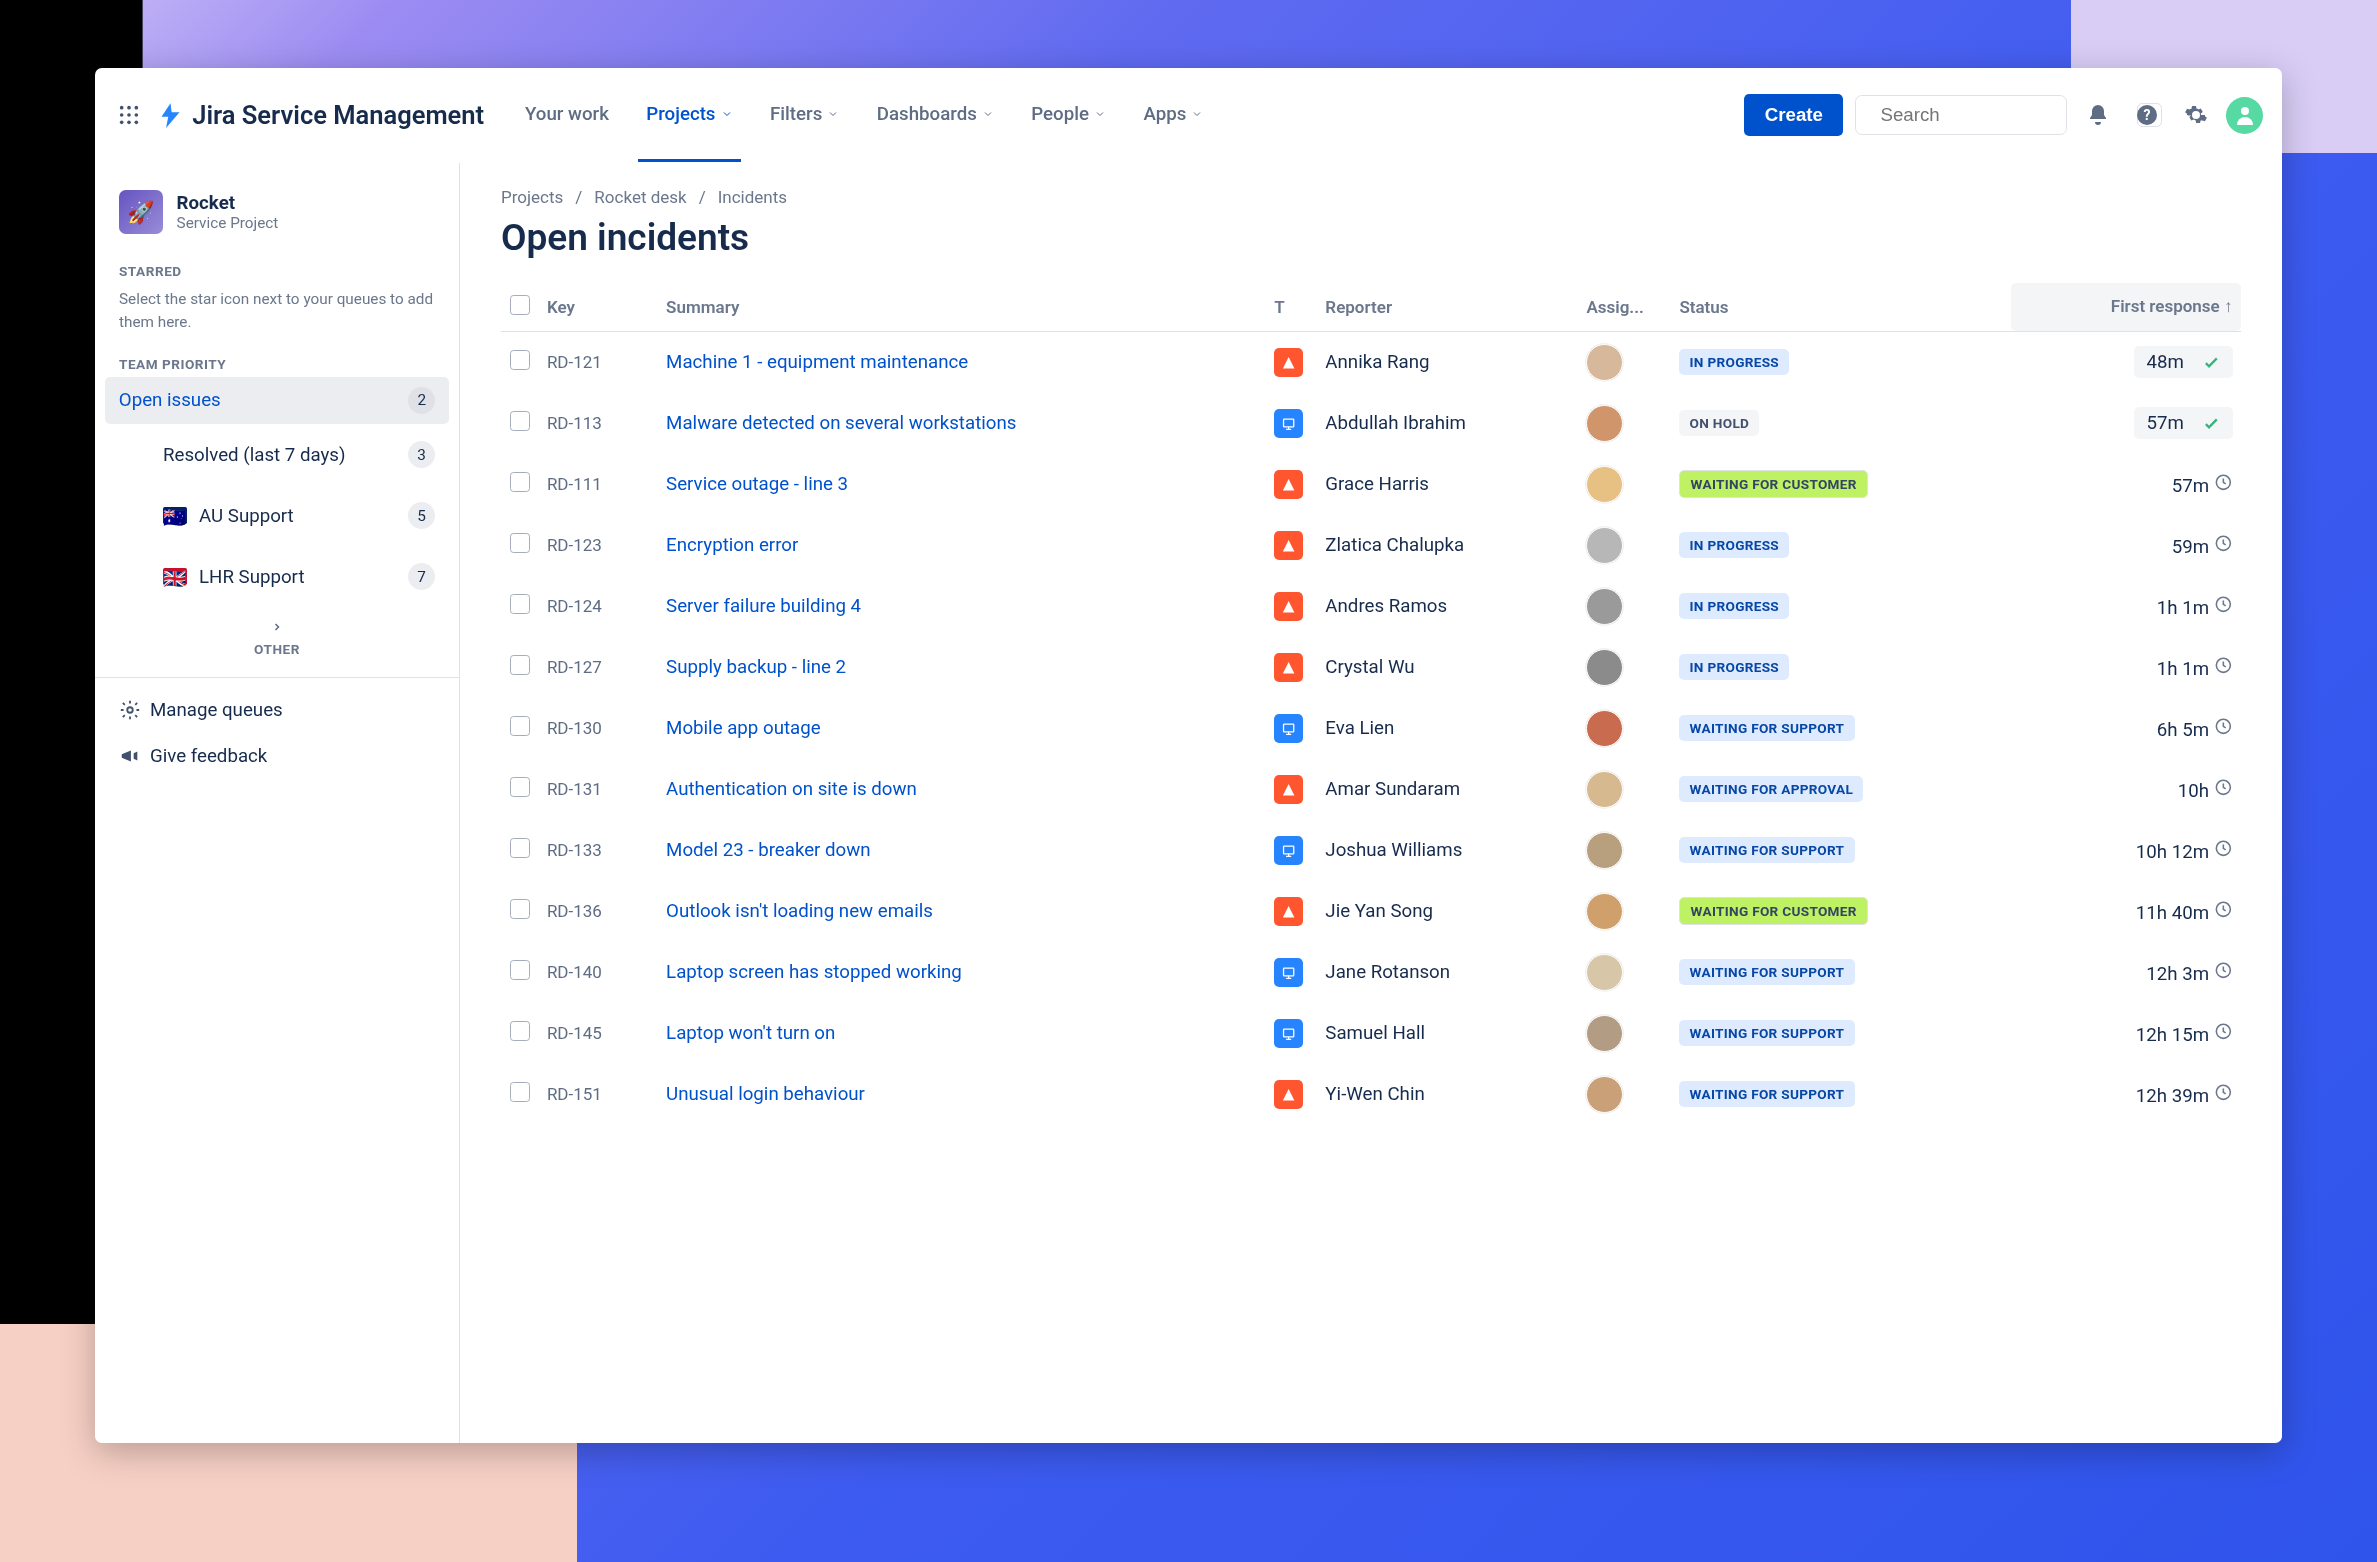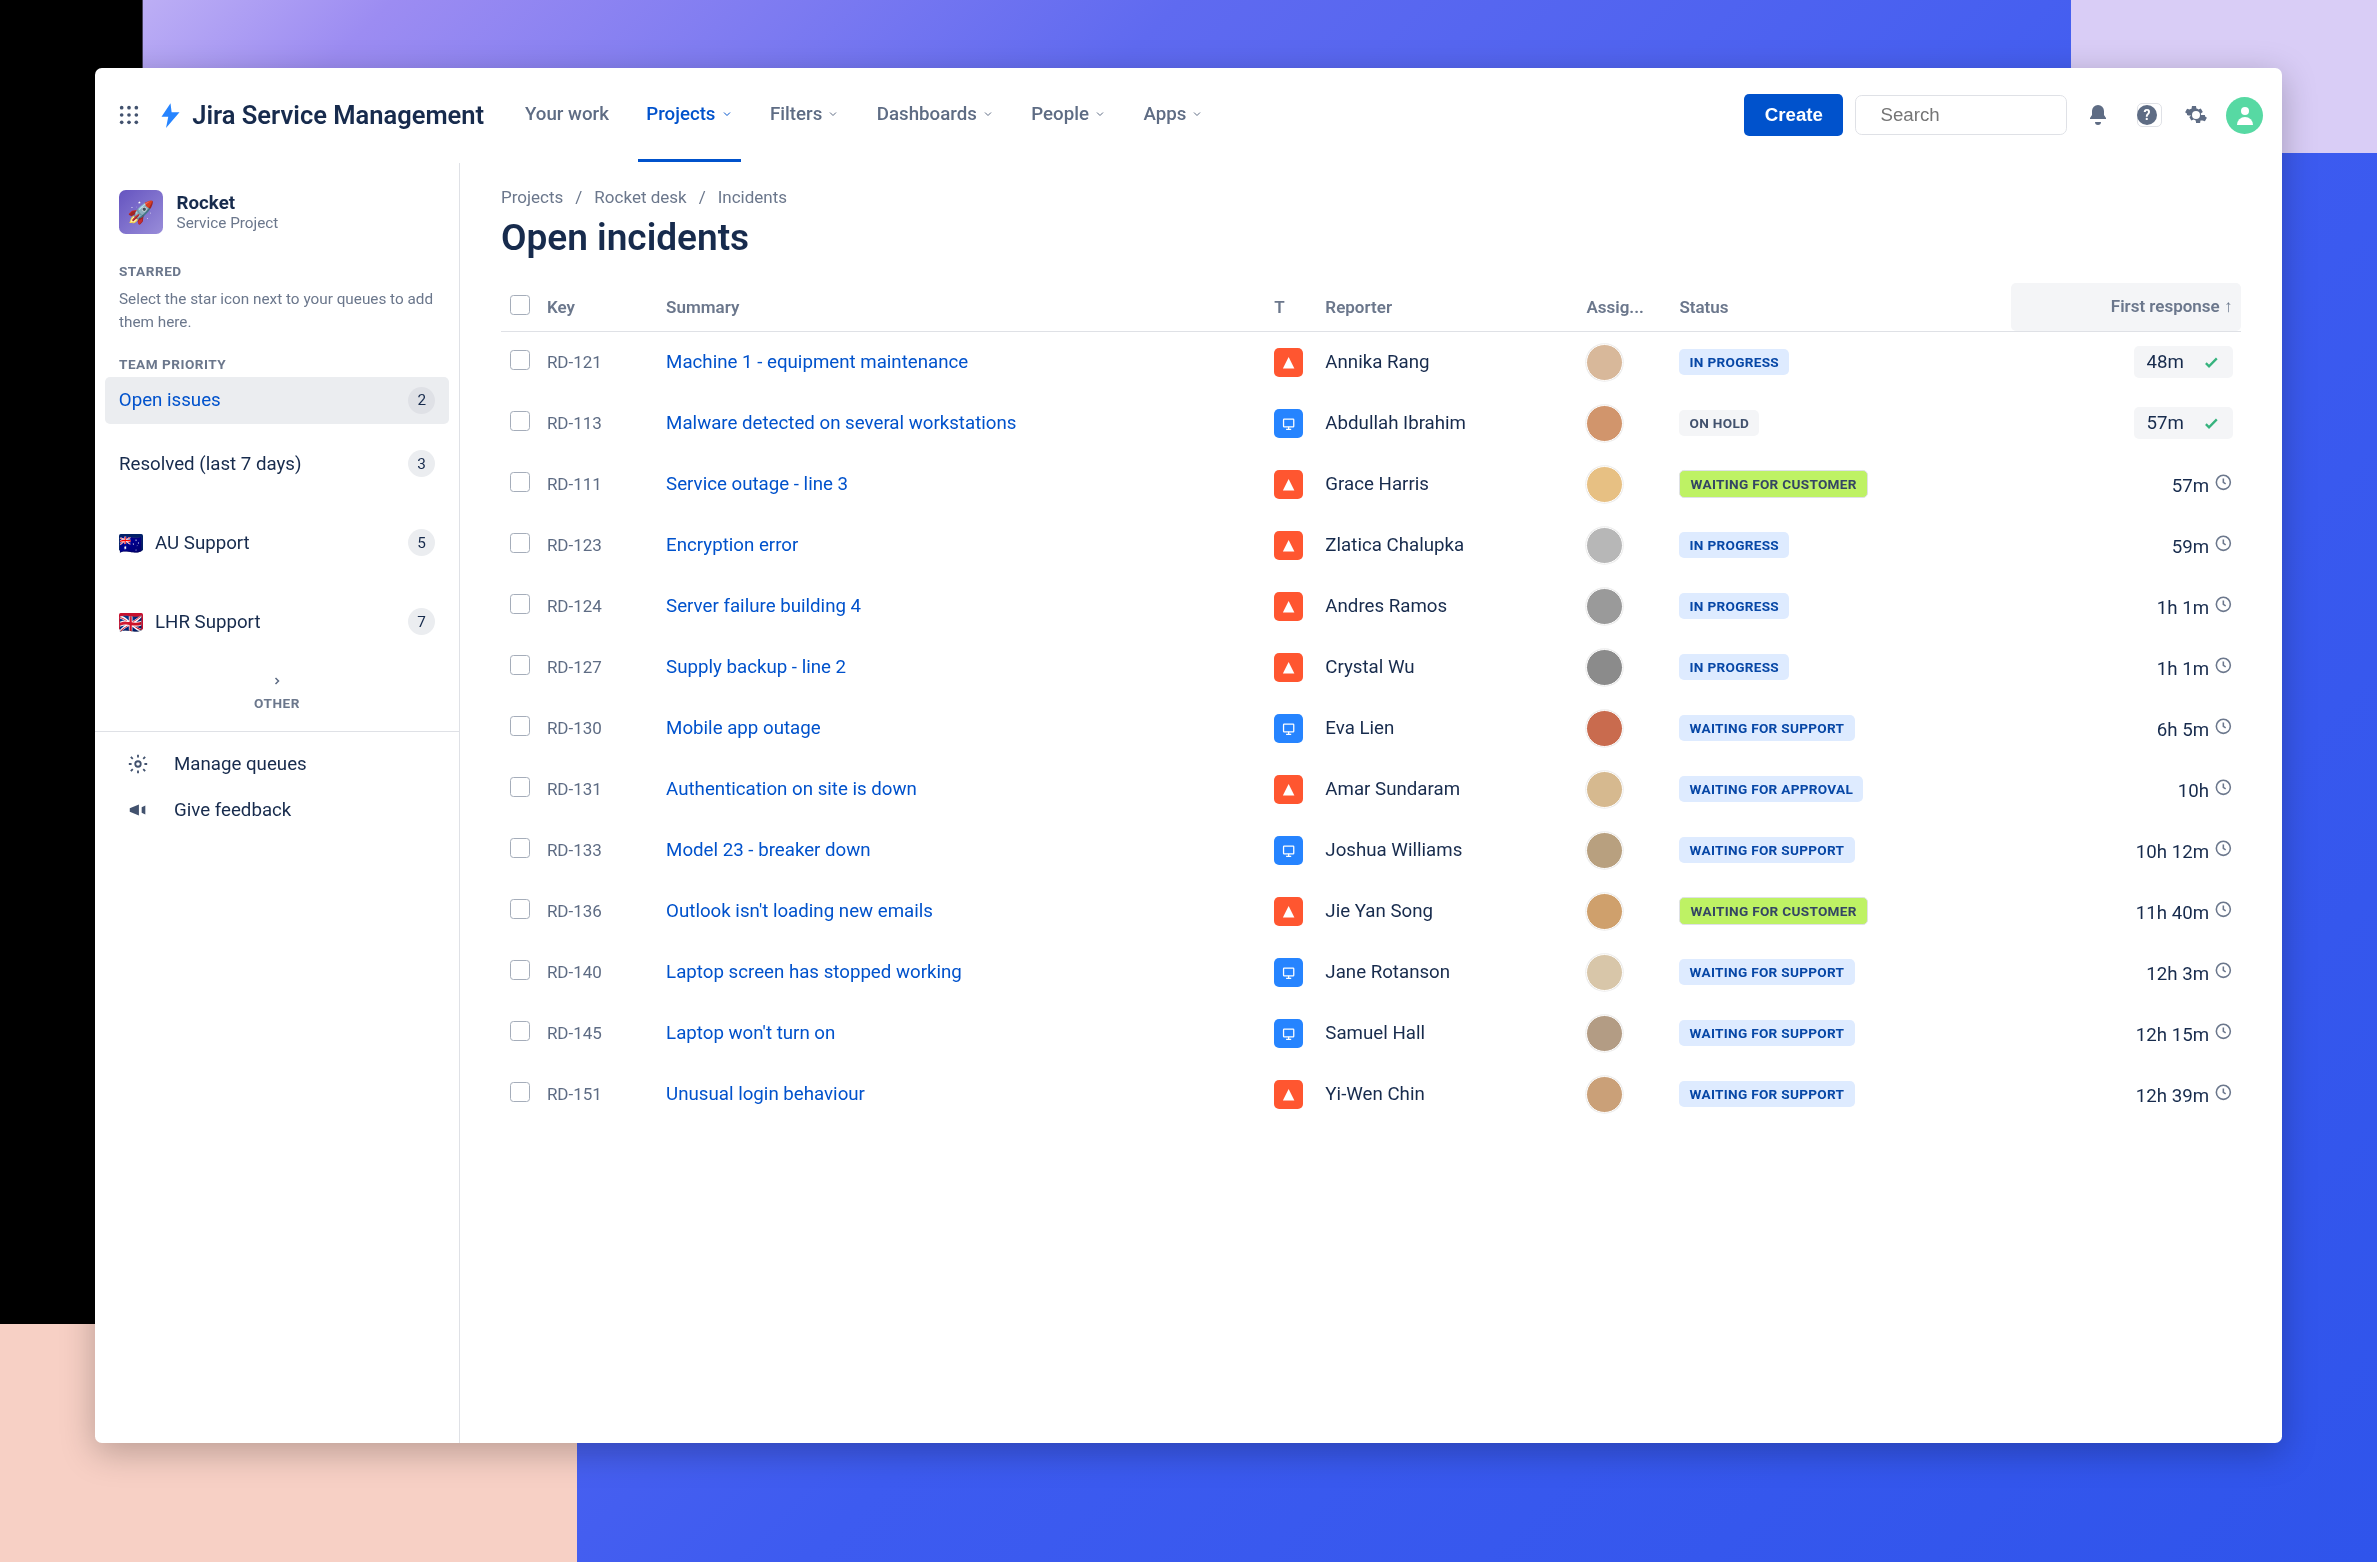--- a/index.html
+++ b/index.html
@@ -80,30 +80,30 @@
   .sidebar{width:365px;border-right:1.7px solid var(--border);display:flex;flex-direction:column;padding:17px 0;}
   .proj{display:flex;align-items:center;gap:13.6px;padding:10.2px 24px 20.4px;}
   .proj-icon{width:44px;height:44px;border-radius:6.8px;background:linear-gradient(135deg,#6554C0,#998DD9);display:grid;place-items:center;color:#fff;font-size:22px;}
   .proj-name{font-weight:700;font-size:18.7px;}
   .proj-sub{font-size:15.3px;color:var(--subtle);}
   .back{display:flex;align-items:center;gap:17px;padding:12px 24px 24px;border-bottom:1.7px solid var(--border);margin-bottom:17px;color:var(--text);font-size:18.7px;}
   .back .circ{width:31px;height:31px;border-radius:50%;background:#42526E;display:grid;place-items:center;color:#fff;}
   .sect-title{font-weight:700;font-size:18.7px;padding:8.5px 24px 12px;}
   .sect-label{font-weight:700;font-size:13.6px;letter-spacing:0.5px;color:var(--subtle);padding:8.5px 24px 5.1px;text-transform:uppercase;}
   .hint{font-size:15.3px;color:var(--subtle);padding:3.4px 24px 13.6px;line-height:1.5;}
-  .queue{display:flex;align-items:center;gap:12px;padding:26px 24px;font-size:18.7px;cursor:pointer;}
+  .queue{display:flex;align-items:center;gap:12px;padding:17px 24px;font-size:18.7px;cursor:pointer;margin-left:44px;}
   .queue.active{background:var(--hover);color:var(--blue);border-radius:5.1px;margin:0 10.2px;padding:10.2px 13.6px;}
   .queue .cnt{margin-left:auto;background:var(--hover);min-width:27px;height:27px;border-radius:13.6px;display:grid;place-items:center;font-size:15.3px;color:var(--text);}
   .queue.active .cnt{background:#DFE1E6;}
   .flag{width:24px;height:17px;border-radius:1.7px;}
   .flag.au{background:linear-gradient(#012169 50%,#012169 50%);position:relative;}
   .flag.uk{background:linear-gradient(#C8102E,#C8102E);}
   .other{display:flex;align-items:center;gap:8.5px;padding:13.6px 24px;font-weight:700;font-size:13.6px;letter-spacing:0.5px;color:var(--subtle);cursor:pointer;border-top:0;flex-direction:column;}
   .side-foot{margin-top:6.8px;border-top:1.7px solid var(--border);padding-top:8.5px;}
-  .side-action{display:flex;align-items:center;gap:25px;padding:12px 24px;font-size:18.7px;color:var(--text);cursor:pointer;margin-left:8px;}
+  .side-action{display:flex;align-items:center;gap:9px;padding:12px 24px;font-size:18.7px;color:var(--text);cursor:pointer;}
 
   
   .main{flex:1;padding:24px 41px;overflow:auto;}
   .crumbs{display:flex;gap:12px;color:var(--subtle);font-size:17px;margin-bottom:8.5px;}
   .crumbs span{cursor:pointer;}
   h1{margin:0 0 24px;font-size:37px;font-weight:600;}
   table{width:100%;border-collapse:collapse;}
   thead th{text-align:left;font-weight:600;font-size:17px;color:var(--subtle);padding:12px 8.5px;border-bottom:1.7px solid var(--border);}
   thead th.sorted{background:var(--badge-grey-bg);border-radius:5.1px;}
   thead th:last-child{text-align:right;}

